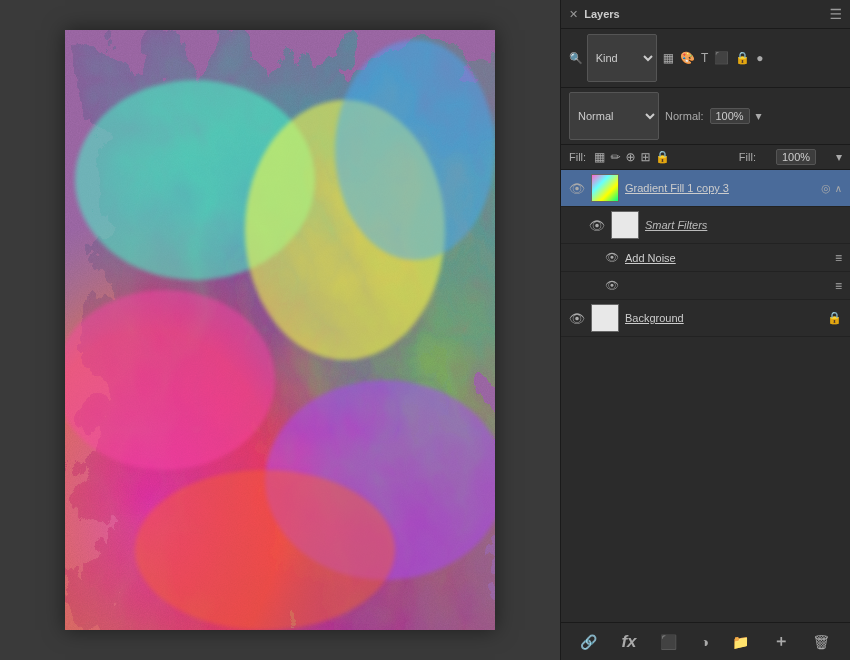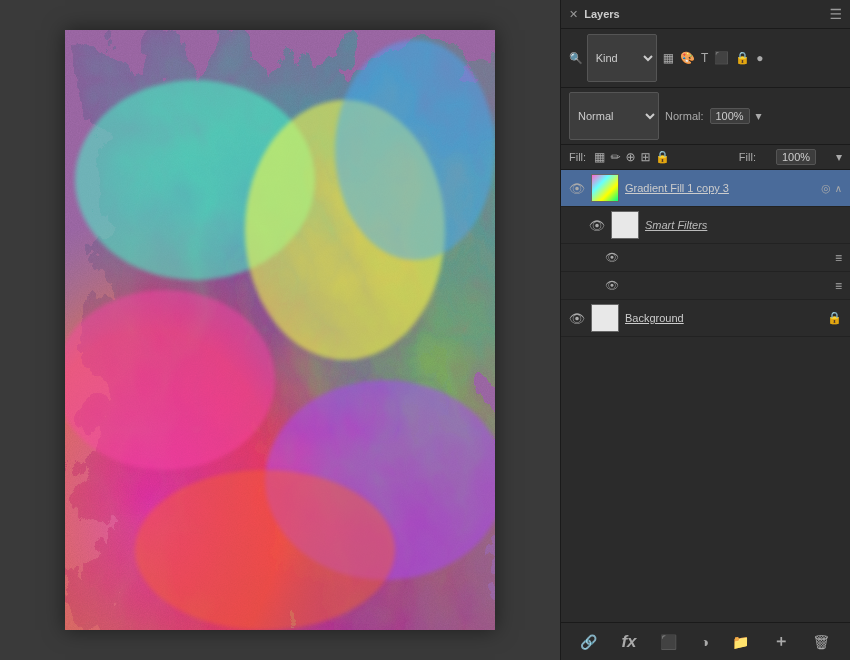--- a/index.html
+++ b/index.html
@@ -463,20 +463,21 @@
     </div>
 
     <div class="layer-item sub">
       <span class="eye-icon">👁</span>
       <div class="layer-thumb white"></div>
       <span class="layer-name smart-filters-label">Smart Filters</span>
     </div>
 
     <div class="layer-item subsub" style="min-height:28px; padding-top:2px; padding-bottom:2px;">
       <span class="eye-small">👁</span>
+      <span class="layer-name">Add Noise</span>
       <span class="adjust-icon" style="margin-left:auto;">≡</span>
     </div>
 
     <div class="layer-item subsub" style="min-height:28px; padding-top:2px; padding-bottom:2px;">
       <span class="eye-small">👁</span>
       <span class="adjust-icon" style="margin-left:auto;">≡</span>
     </div>
 
     <div class="layer-item">
       <span class="eye-icon">👁</span>

